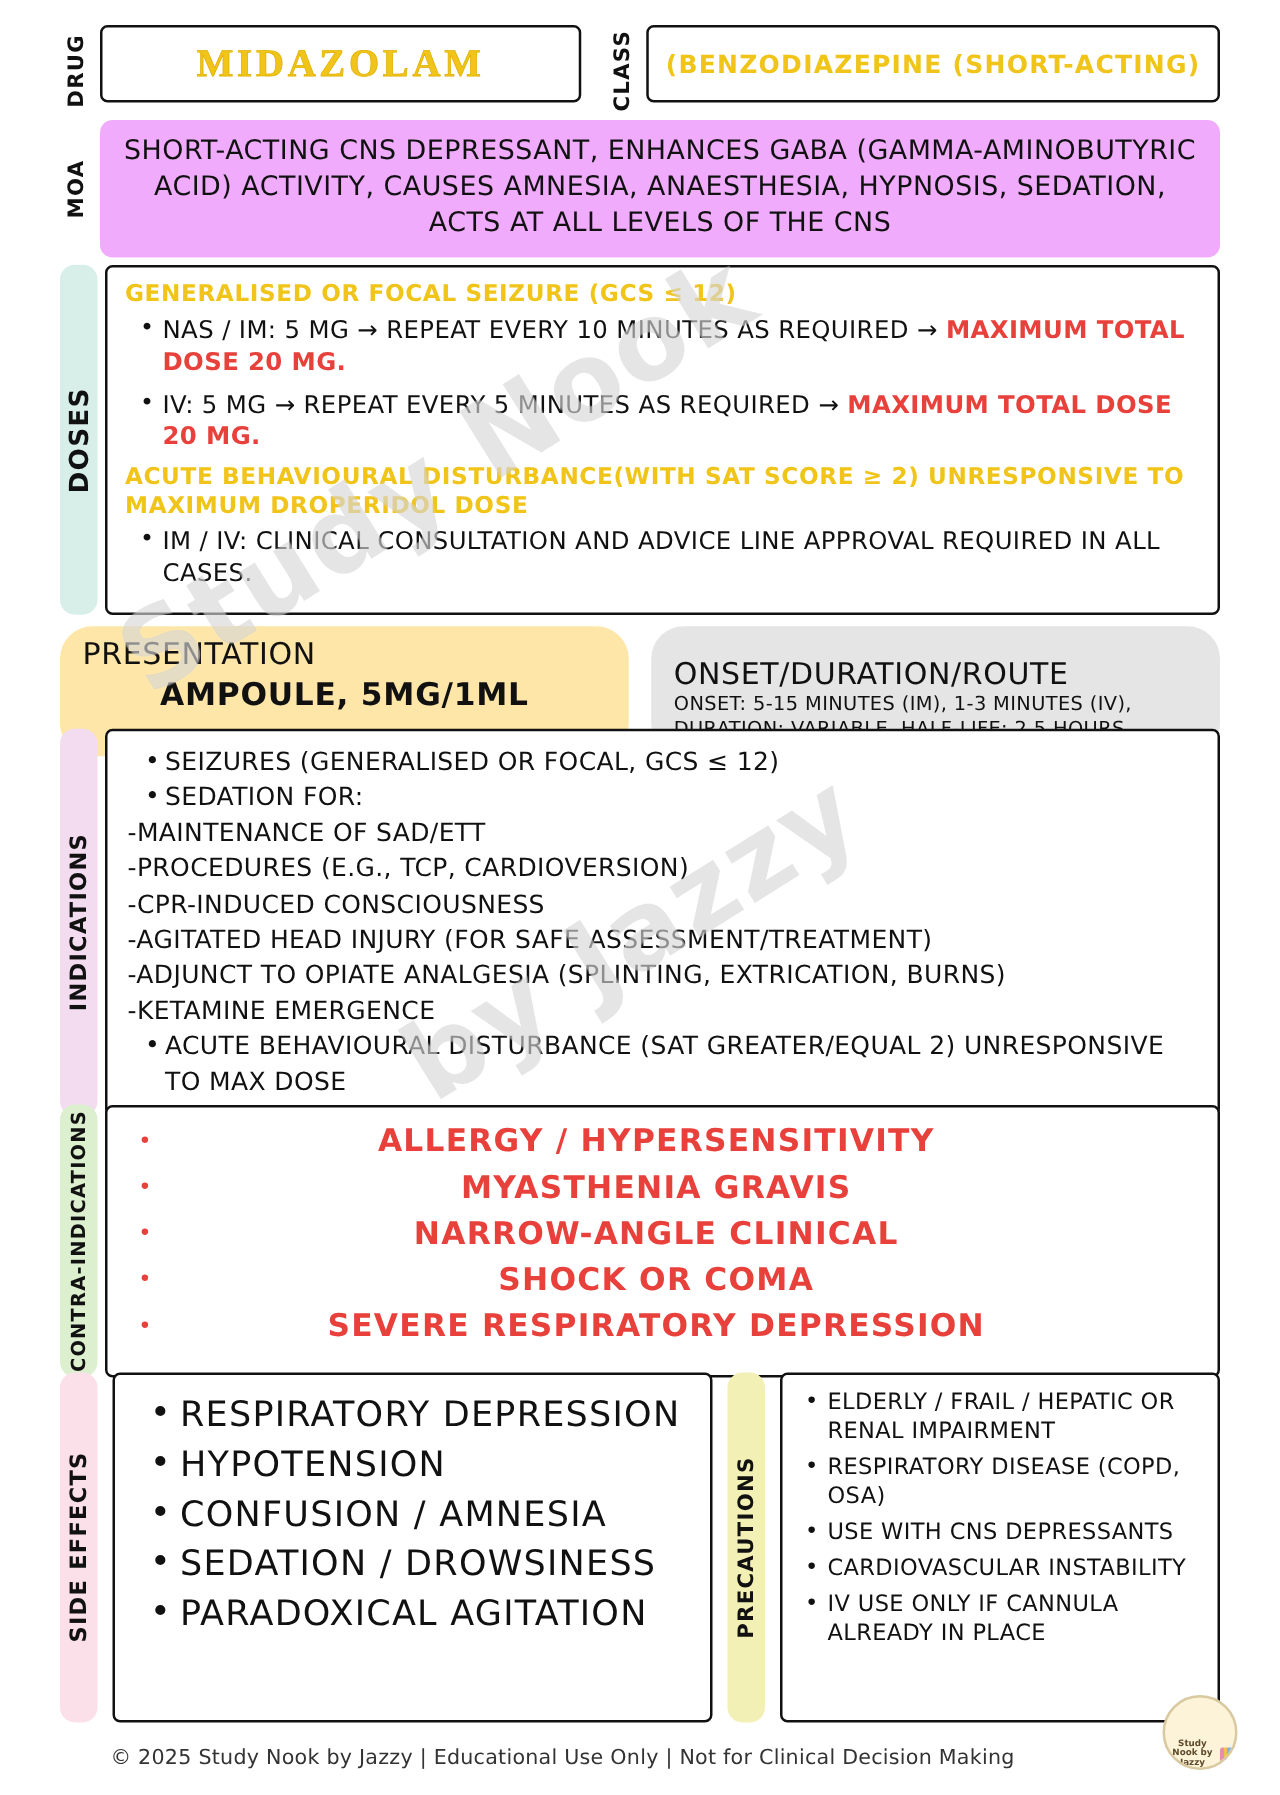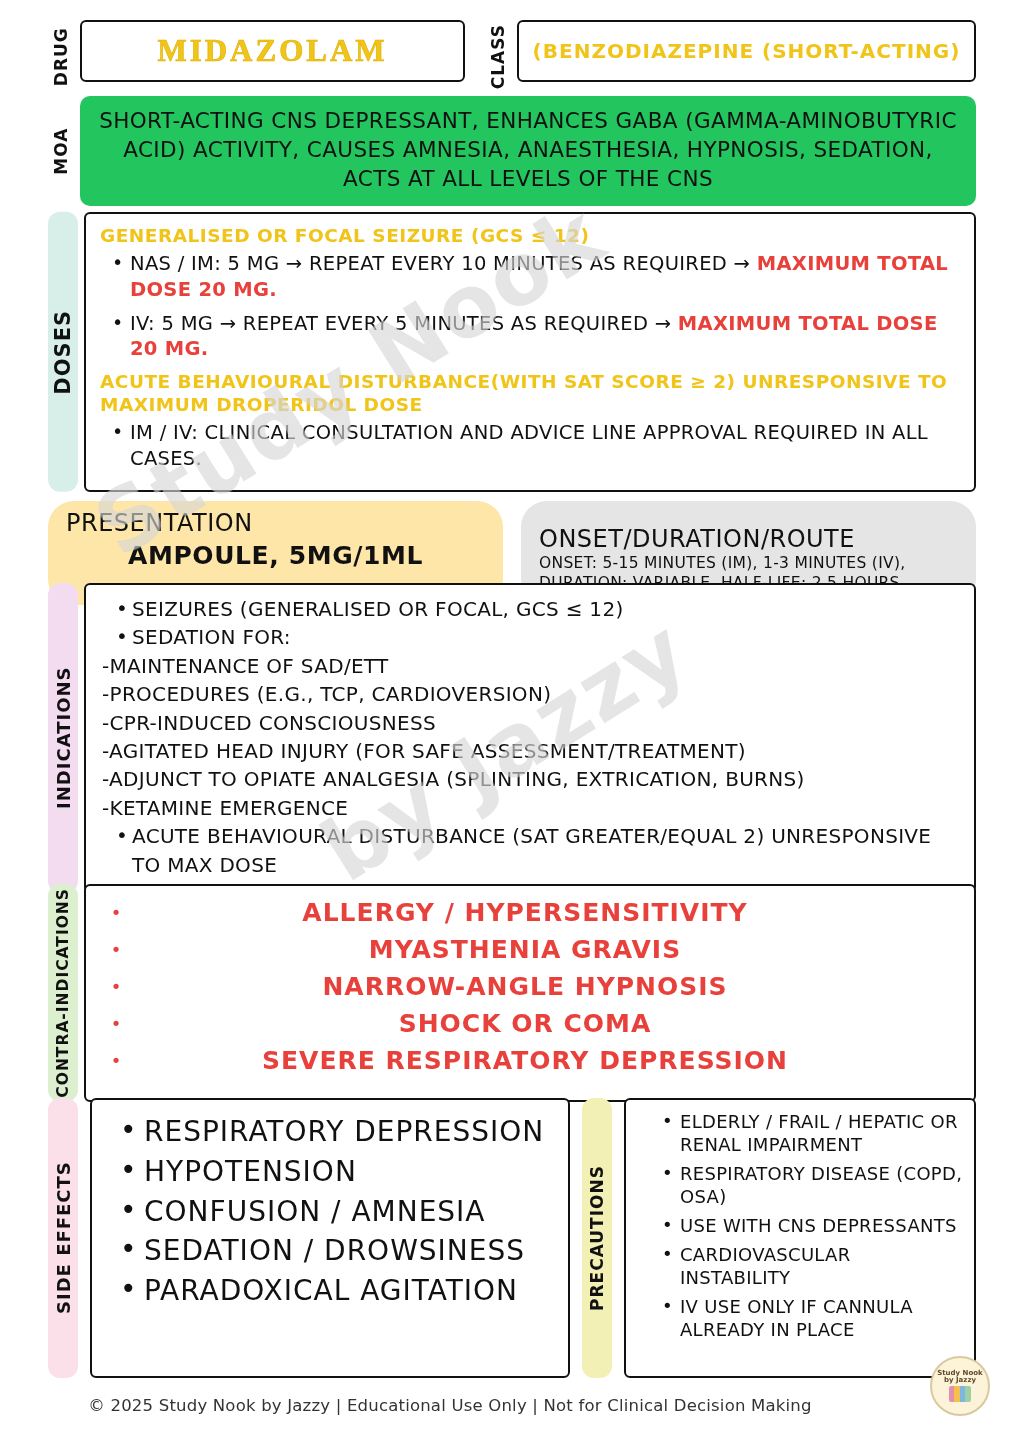--- a/index.html
+++ b/index.html
@@ -117,21 +117,21 @@
     position: absolute;
     left: 48px; top: 96px;
     width: 928px;
     display: flex;
     align-items: stretch;
     gap: 6px;
   }
   .lbl-moa { width: 26px; font-size: 17px; }
   .moa-box {
     flex: 1;
-    background: #22c55e;
+    background: #f0abfc;
     border-radius: 10px;
     padding: 10px 14px 12px;
     text-align: center;
     font-size: 21.5px;
     line-height: 1.36;
     letter-spacing: 0.4px;
     font-weight: 500;
   }
 
   
@@ -334,21 +334,21 @@
   }
   .lbl-prec {
     width: 30px;
     font-size: 17px;
     background: #f2f0b4;
     border-radius: 14px;
     font-weight: 600;
   }
   .prec-box {
     flex: 0 0 352px;
-    padding: 10px 10px 10px 28px;
+    padding: 10px 10px 10px 10px;
     min-height: 280px;
     box-sizing: border-box;
   }
   .prec-item {
     position: relative;
     padding-left: 26px;
     font-size: 18px;
     line-height: 1.28;
     letter-spacing: 0.3px;
     margin-bottom: 6px;
@@ -374,22 +374,21 @@
   .logo {
     position: absolute;
     right: 34px;
     top: 1356px;
     width: 56px;
     height: 56px;
     border-radius: 50%;
     background: #fdf3d8;
     border: 2px solid #d9c9a0;
     display: flex;
-    flex-direction: column;
-    align-items: center;
+    align-items: flex-end;
     justify-content: center;
     overflow: hidden;
   }
   .logo-top {
     font-size: 7px;
     font-weight: bold;
     color: #5c4a2a;
     line-height: 1.05;
     text-align: center;
   }
@@ -475,21 +474,21 @@
       <div class="ci-item">
         <span class="ci-dot">•</span>
         <span class="ci-text">ALLERGY / HYPERSENSITIVITY</span>
       </div>
       <div class="ci-item">
         <span class="ci-dot">•</span>
         <span class="ci-text">MYASTHENIA GRAVIS</span>
       </div>
       <div class="ci-item">
         <span class="ci-dot">•</span>
-        <span class="ci-text">NARROW-ANGLE HYPNOSIS</span>
+        <span class="ci-text">NARROW-ANGLE CLINICAL</span>
       </div>
       <div class="ci-item">
         <span class="ci-dot">•</span>
         <span class="ci-text">SHOCK OR COMA</span>
       </div>
       <div class="ci-item">
         <span class="ci-dot">•</span>
         <span class="ci-text">SEVERE RESPIRATORY DEPRESSION</span>
       </div>
     </div>

